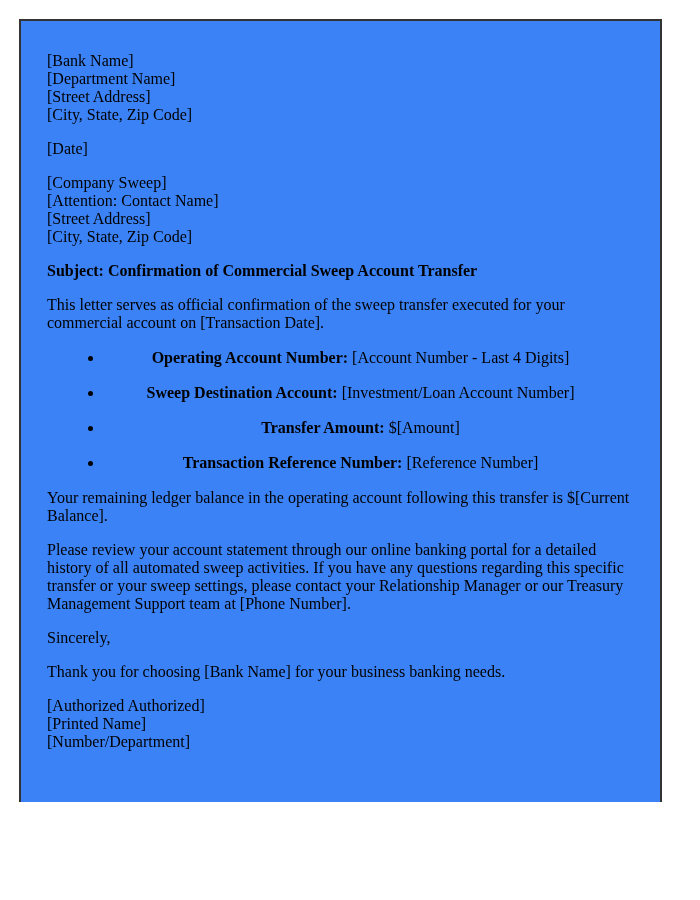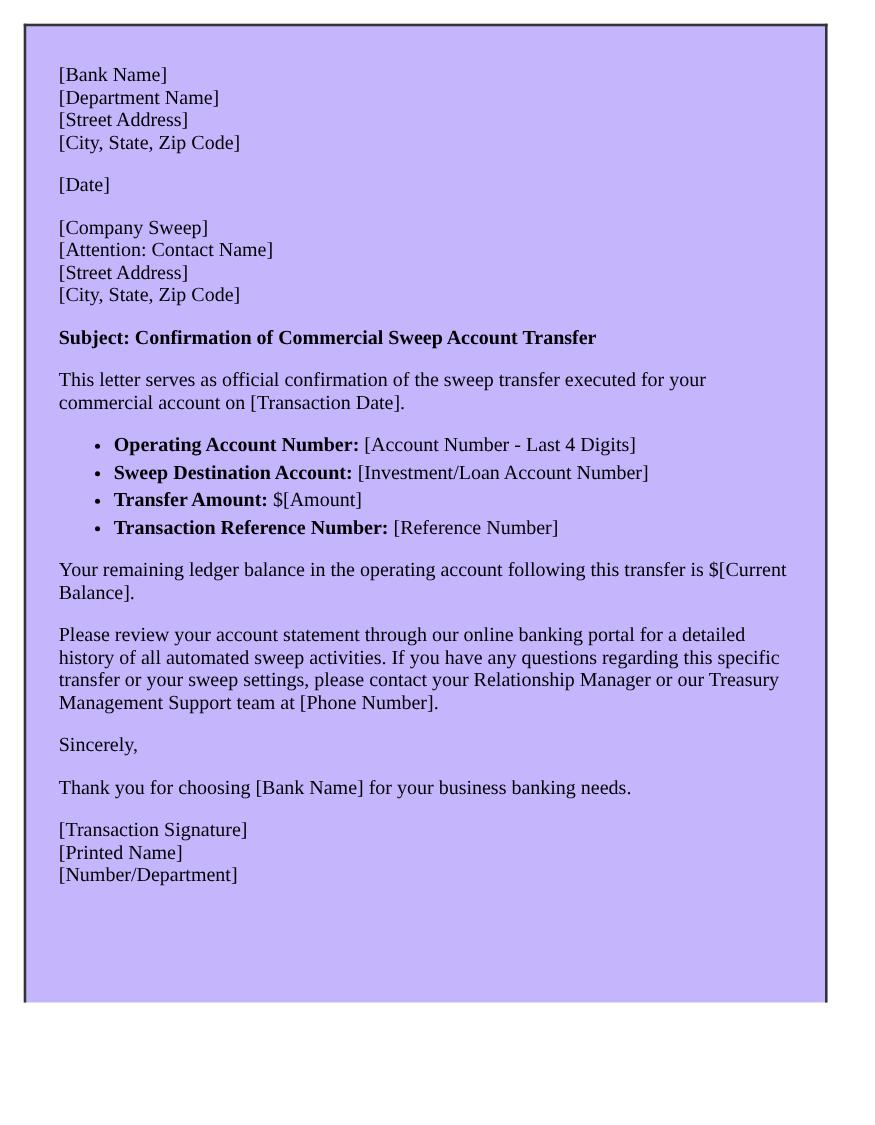--- a/index.html
+++ b/index.html
@@ -15,32 +15,32 @@
   .page {
     position: absolute;
     left: 19px;
     top: 19px;
     box-sizing: border-box;
     width: 643px;
     height: 783px;
     border: 2px solid #333333;
     border-bottom: none;
     padding: 15px 26px;
-    background: #c4b5fd;
+    background: #3b82f6;
     overflow: hidden;
   }
   p { margin: 16px 0; }
   .line { display: block; }
   .bold { font-weight: bold; }
   ul {
     margin: 16px 0;
     padding-left: 40px;
     list-style-type: disc;
   }
-  li { margin: 4px; }
+  li { margin: 17px; text-align: center; }
   li b { font-weight: bold; }
 </style>
 </head>
 <body>
 
 <div class="page">
 
   <p>
     <span class="line">[Bank Name]</span>
     <span class="line">[Department Name]</span>
@@ -72,18 +72,18 @@
 
   <p>Your remaining ledger balance in the operating account following this transfer is $[Current Balance].</p>
 
   <p>Please review your account statement through our online banking portal for a detailed history of all automated sweep activities. If you have any questions regarding this specific transfer or your sweep settings, please contact your Relationship Manager or our Treasury Management Support team at [Phone Number].</p>
 
   <p>Sincerely,</p>
 
   <p>Thank you for choosing [Bank Name] for your business banking needs.</p>
 
   <p>
-    <span class="line">[Transaction Signature]</span>
+    <span class="line">[Authorized Authorized]</span>
     <span class="line">[Printed Name]</span>
     <span class="line">[Number/Department]</span>
   </p>
 
 </div>
 
 </body></html>

